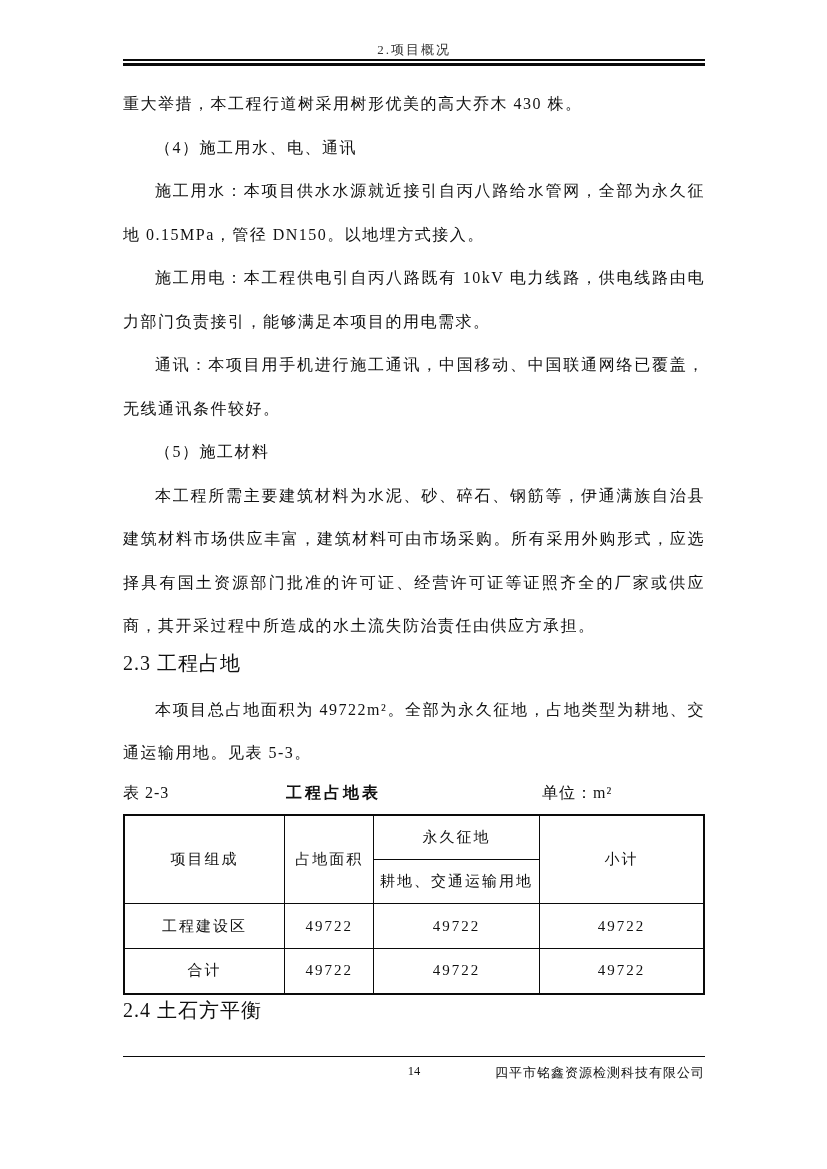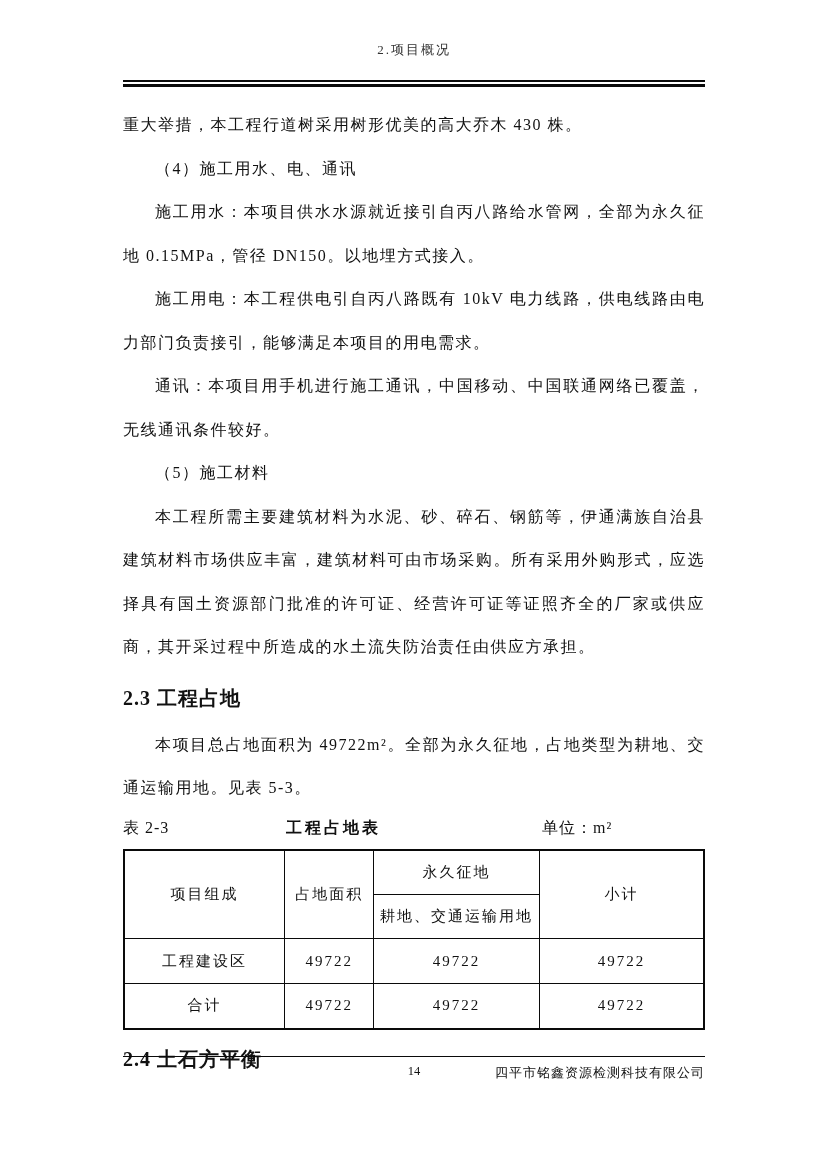--- a/index.html
+++ b/index.html
@@ -14,44 +14,43 @@
   .page {
     position: absolute; top: 0; left: 0;
     width: 827px; height: 1169px;
     padding: 40px 122px 0 123px;
   }
 
   
   .doc-header { text-align: center; }
   .doc-header .header-title {
     font-size: 13px; letter-spacing: 2px; color: #333;
-    display: inline-block; padding-bottom: 21px;
+    display: inline-block; padding-bottom: 0;
   }
   .header-rule {
     border-top: 2px solid #0a0a0a;
     border-bottom: 3px solid #0a0a0a;
     height: 7px;
   }
 
   
   .content { margin-top: 16px; }
   p.body-line {
     font-size: 16px;
     line-height: 43.5px;
     letter-spacing: 1.5px;
     text-align: justify;
     text-justify: inter-character;
   }
   p.indent { text-indent: 2em; }
 
   h2.section-heading {
     font-size: 20px;
-    font-weight: bold;
+    font-weight: normal;
     letter-spacing: 1px;
-    margin-top: 14px;
     margin-bottom: 10px;
     line-height: 30px;
   }
 
   
   .table-caption {
     display: flex; align-items: baseline;
     font-size: 16px;
     margin-top: 6px; margin-bottom: 9px;
     line-height: 24px;

